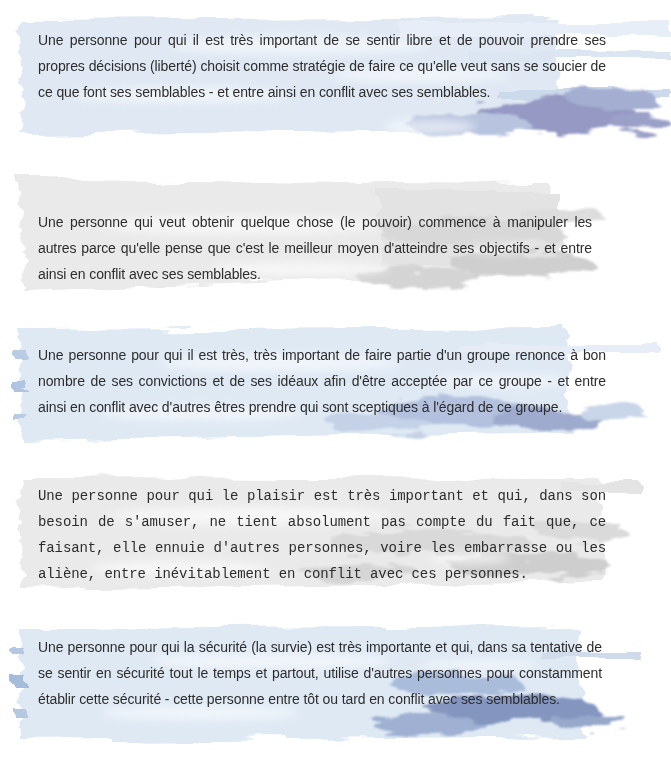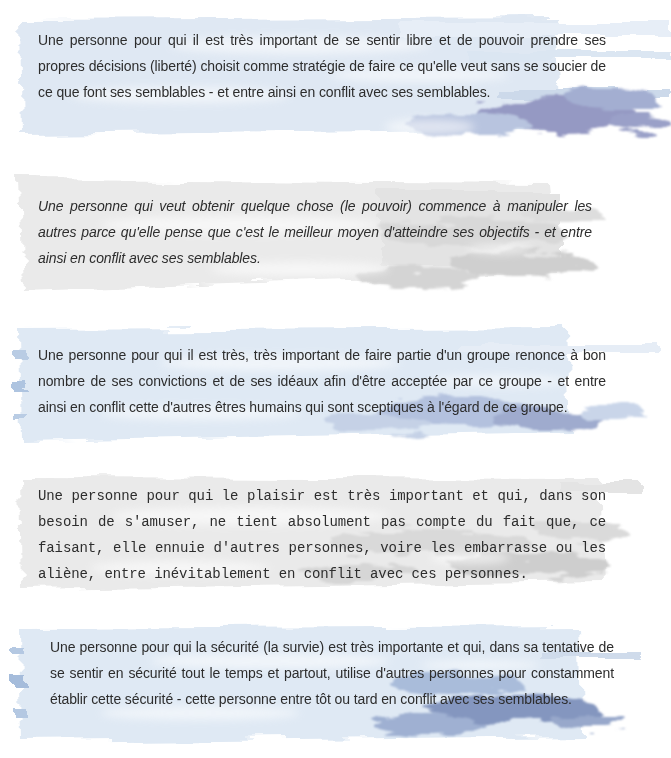--- a/index.html
+++ b/index.html
@@ -108,21 +108,21 @@
         <ellipse cx="522" cy="91" rx="72" ry="12" fill="#cfcfcf"></ellipse>
         <ellipse cx="420" cy="105" rx="62" ry="9" fill="#d4d4d4"></ellipse>
         <ellipse cx="560" cy="40" rx="40" ry="8" fill="#dddddd"></ellipse>
       </g>
       <g filter="url(#sb2)" fill="#ffffff" opacity="0.6">
         <ellipse cx="240" cy="52" rx="140" ry="9"></ellipse>
         <ellipse cx="500" cy="76" rx="32" ry="5"></ellipse>
         <ellipse cx="300" cy="96" rx="90" ry="7"></ellipse>
       </g>
     </svg>
-    <p class="para" style="top:20px;width:554px;font-style:italic;">Une personne qui veut obtenir quelque chose (le pouvoir) commence à manipuler les autres parce qu'elle pense que c'est le meilleur moyen d'atteindre ses objectifs - et entre ainsi en conflit avec ses semblables.</p>
+    <p class="para" style="top:36px;width:554px;">Une personne qui veut obtenir quelque chose (le pouvoir) commence à manipuler les autres parce qu'elle pense que c'est le meilleur moyen d'atteindre ses objectifs - et entre ainsi en conflit avec ses semblables.</p>
   </section>
 
   <section class="block" style="top:323px;height:122px;">
     <svg class="wash" viewBox="0 0 671 122" preserveAspectRatio="none" aria-hidden="true">
       <defs>
         <filter id="d3" x="-8%" y="-20%" width="116%" height="140%">
           <feTurbulence type="fractalNoise" baseFrequency="0.013 0.08" numOctaves="3" seed="53" result="n"></feTurbulence>
           <feDisplacementMap in="SourceGraphic" in2="n" scale="16"></feDisplacementMap>
         </filter>
         <filter id="db3" x="-15%" y="-40%" width="130%" height="180%">
@@ -146,21 +146,21 @@
         <ellipse cx="546" cy="96" rx="56" ry="11" fill="#9fabce"></ellipse>
         <ellipse cx="380" cy="101" rx="52" ry="9" fill="#c5d1e6"></ellipse>
         <ellipse cx="610" cy="88" rx="34" ry="7" fill="#c9d5e9"></ellipse>
       </g>
       <g filter="url(#sb3)" fill="#ffffff" opacity="0.55">
         <ellipse cx="280" cy="40" rx="120" ry="8"></ellipse>
         <ellipse cx="200" cy="90" rx="100" ry="7"></ellipse>
         <ellipse cx="500" cy="58" rx="70" ry="6"></ellipse>
       </g>
     </svg>
-    <p class="para" style="top:19px;width:568px;">Une personne pour qui il est très, très important de faire partie d'un groupe renonce à bon nombre de ses convictions et de ses idéaux afin d'être acceptée par ce groupe - et entre ainsi en conflit cette d'autres êtres humains qui sont sceptiques à l'égard de ce groupe.</p>
+    <p class="para" style="top:19px;width:568px;">Une personne pour qui il est très, très important de faire partie d'un groupe renonce à bon nombre de ses convictions et de ses idéaux afin d'être acceptée par ce groupe - et entre ainsi en conflit avec d'autres êtres prendre qui sont sceptiques à l'égard de ce groupe.</p>
   </section>
 
   <section class="block" style="top:470px;height:126px;font-family:Liberation Mono, monospace;">
     <svg class="wash" viewBox="0 0 671 126" preserveAspectRatio="none" aria-hidden="true">
       <defs>
         <filter id="d4" x="-8%" y="-20%" width="116%" height="140%">
           <feTurbulence type="fractalNoise" baseFrequency="0.014 0.078" numOctaves="3" seed="71" result="n"></feTurbulence>
           <feDisplacementMap in="SourceGraphic" in2="n" scale="17"></feDisplacementMap>
         </filter>
         <filter id="db4" x="-15%" y="-40%" width="130%" height="180%">
@@ -219,16 +219,16 @@
         <ellipse cx="512" cy="88" rx="86" ry="14" fill="#8496bf"></ellipse>
         <ellipse cx="430" cy="105" rx="56" ry="10" fill="#9fb0d2"></ellipse>
         <ellipse cx="590" cy="100" rx="38" ry="8" fill="#98a8cb"></ellipse>
       </g>
       <g filter="url(#sb5)" fill="#ffffff" opacity="0.55">
         <ellipse cx="270" cy="40" rx="120" ry="8"></ellipse>
         <ellipse cx="200" cy="92" rx="100" ry="7"></ellipse>
         <ellipse cx="480" cy="44" rx="60" ry="5"></ellipse>
       </g>
     </svg>
-    <p class="para" style="top:13px;width:564px;margin-left:12px;">Une personne pour qui la sécurité (la survie) est très importante et qui, dans sa tentative de se sentir en sécurité tout le temps et partout, utilise d'autres personnes pour constamment établir cette sécurité - cette personne entre tôt ou tard en conflit avec ses semblables.</p>
+    <p class="para" style="top:13px;width:564px;">Une personne pour qui la sécurité (la survie) est très importante et qui, dans sa tentative de se sentir en sécurité tout le temps et partout, utilise d'autres personnes pour constamment établir cette sécurité - cette personne entre tôt ou tard en conflit avec ses semblables.</p>
   </section>
 
 </div>
 
 </body></html>

